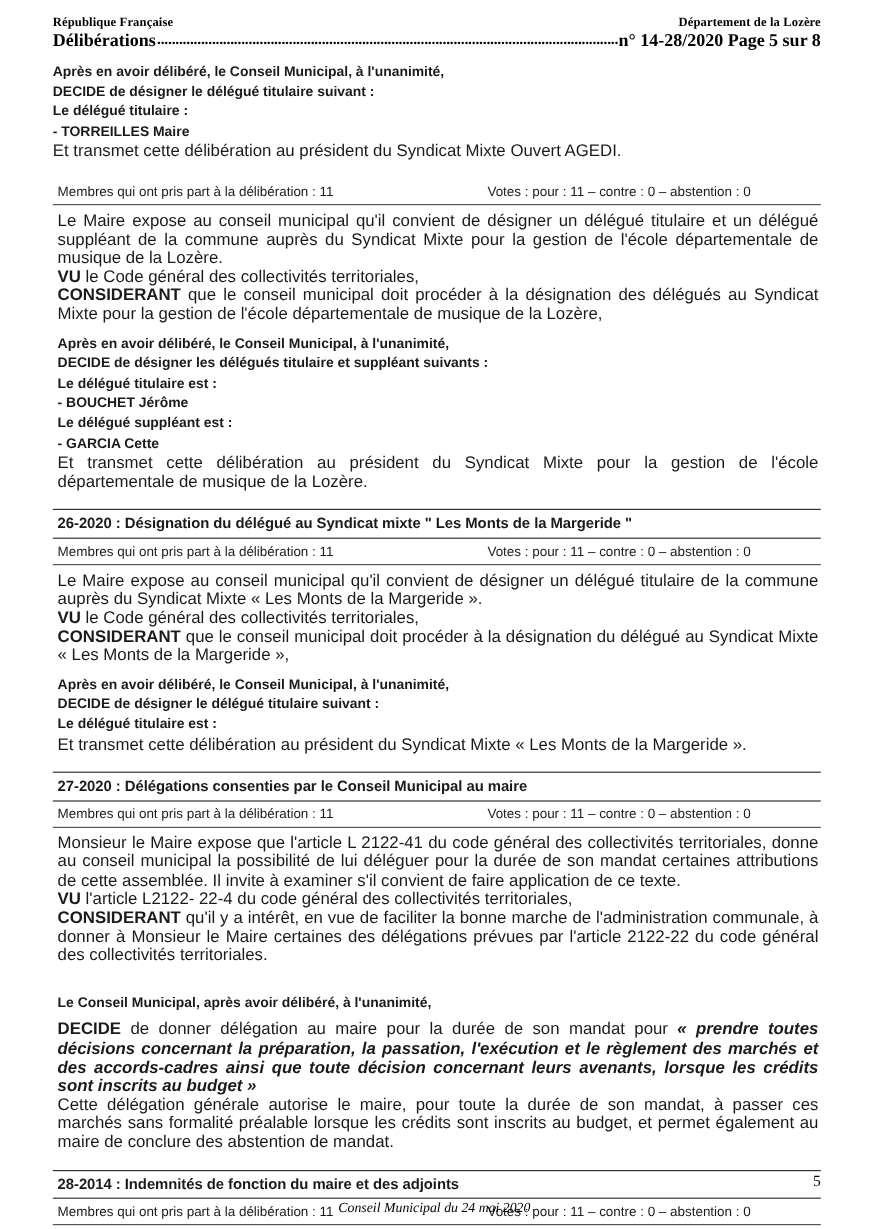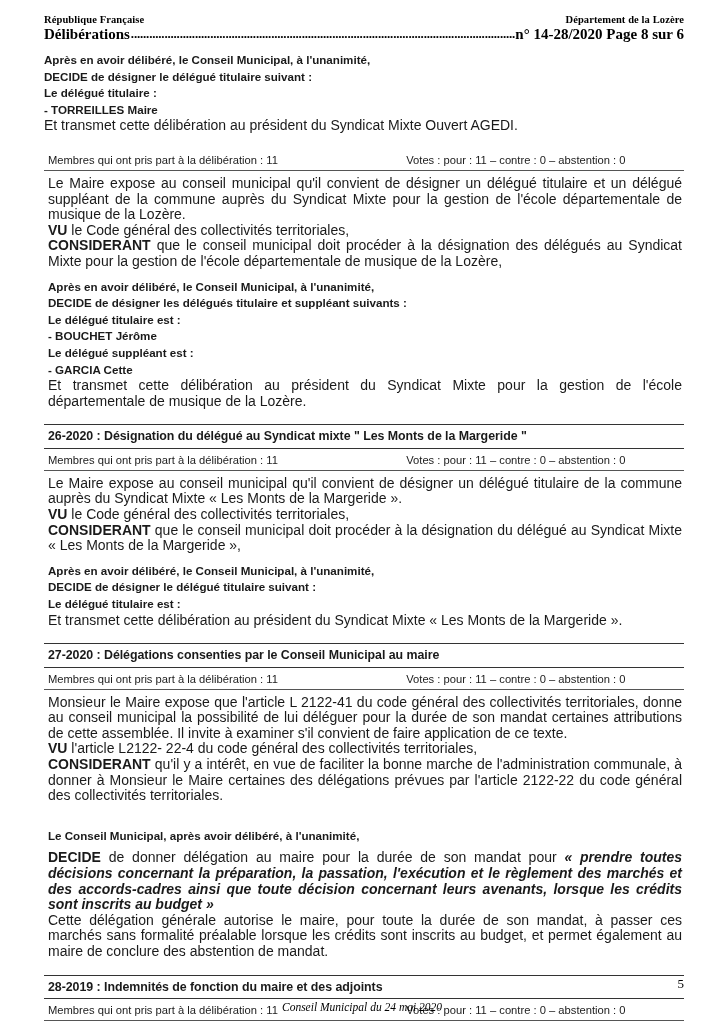--- a/index.html
+++ b/index.html
@@ -132,21 +132,21 @@
 <div class="page">
 
   <div class="doc-header">
     <div class="hdr-row1">
       <span>République Française</span>
       <span>Département de la Lozère</span>
     </div>
     <div class="hdr-row2">
       <span class="deliberations">Délibérations</span>
       <span class="dotfill">...........................................................................................................................................................</span>
-      <span class="refno">n° 14-28/2020 Page 8 sur 6</span>
+      <span class="refno">n° 14-28/2020 Page 5 sur 8</span>
     </div>
   </div>
 
   <div class="bold-block">
     <div>Après en avoir délibéré, le Conseil Municipal, à l'unanimité,</div>
     <div>DECIDE de désigner le délégué titulaire suivant :</div>
     <div>Le délégué titulaire :</div>
     <div>- TORREILLES Maire</div>
   </div>
   <p class="plain">Et transmet cette délibération au président du Syndicat Mixte Ouvert AGEDI.</p>
@@ -204,21 +204,21 @@
       <div class="gap-sm"></div>
       <div class="bold-block" style="margin-top:16px">
         <div>Le Conseil Municipal, après avoir délibéré, à l'unanimité,</div>
       </div>
       <p class="plain" style="margin-top:6px"><b>DECIDE</b><span> de donner délégation au maire pour la durée de son mandat pour </span><span class="italic-quote">« prendre toutes décisions concernant la préparation, la passation, l'exécution et le règlement des marchés et des accords-cadres ainsi que toute décision concernant leurs avenants, lorsque les crédits sont inscrits au budget »</span></p>
       <p class="plain">Cette délégation générale autorise le maire, pour toute la durée de son mandat, à passer ces marchés sans formalité préalable lorsque les crédits sont inscrits au budget, et permet également au maire de conclure des abstention de mandat.</p>
     </div>
   </div>
 
   <div class="delib">
-    <div class="delib-title">28-2019 : Indemnités de fonction du maire et des adjoints</div>
+    <div class="delib-title">28-2014 : Indemnités de fonction du maire et des adjoints</div>
     <div class="delib-meta">
       <span class="members">Membres qui ont pris part à la délibération : 11</span>
       <span class="votes">Votes : pour : 11 – contre : 0 – abstention : 0</span>
     </div>
     <div class="delib-body">
       <p class="plain"><b>VU</b><span> le code général des collectivités territoriales et notamment les articles L 2123-20 et suivants ;</span></p>
       <div class="gap-sm"></div>
 
     </div>
   </div>

